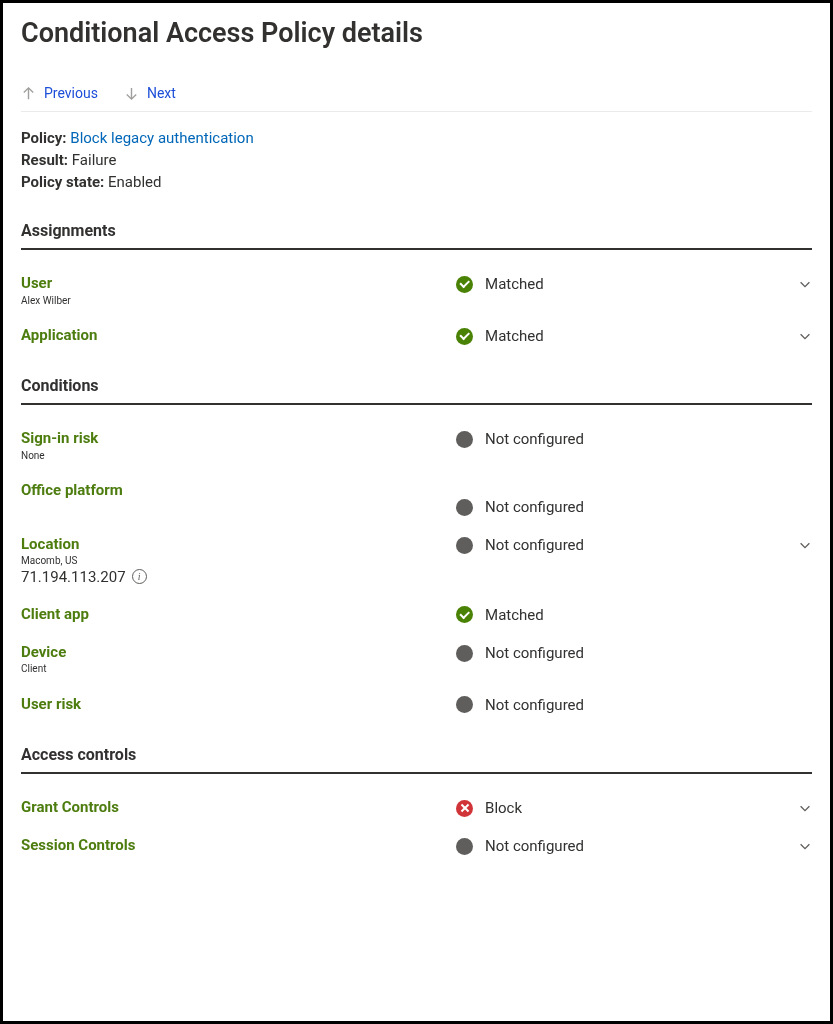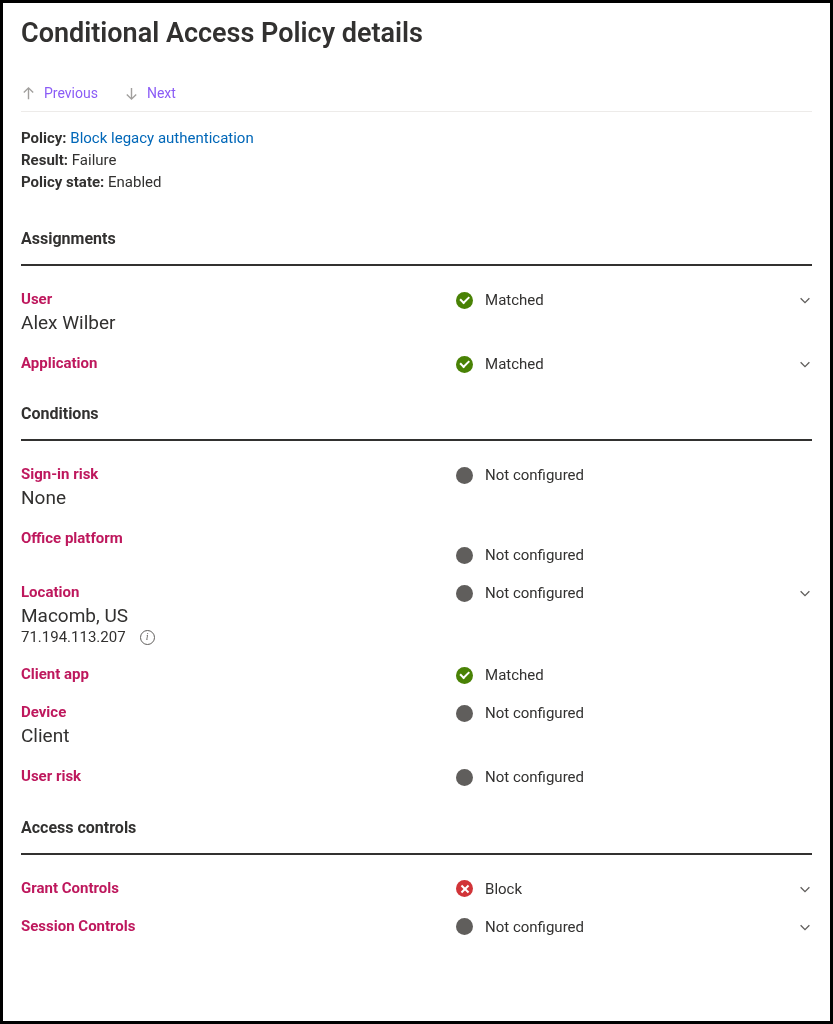--- a/index.html
+++ b/index.html
@@ -16,51 +16,51 @@
   .title {
     font-size: 27px;
     font-weight: 600;
     color: #323130;
     margin: 2px 0 36px 0;
   }
   .nav-row {
     display: flex;
     gap: 26px;
     align-items: center;
-    color: #8b5cf6;
+    color: #1d4ed8;
     font-size: 14px;
     padding-bottom: 10px;
     border-bottom: 1px solid #edebe9;
     margin-bottom: 16px;
   }
   .nav-item { display: inline-flex; align-items: center; gap: 8px; cursor: default; }
   .nav-item svg { width: 15px; height: 15px; stroke: #a19f9d; fill: none; stroke-width: 1.5; }
-  .meta-block { font-size: 15px; line-height: 1.45; margin-bottom: 36px; }
+  .meta-block { font-size: 15px; line-height: 1.45; margin-bottom: 28px; }
   .meta-block .lbl { font-weight: 700; }
   .meta-block a { color: #0067b8; text-decoration: none; }
   .section-head {
     font-size: 16px;
     font-weight: 700;
-    padding-bottom: 16px;
+    padding-bottom: 8px;
     border-bottom: 2px solid #323130;
     margin: 22px 0 14px 0;
   }
   .row {
     display: flex;
     align-items: flex-start;
     padding: 9px 0;
     position: relative;
   }
   .row .left { flex: 0 0 55%; }
   .row .mid { flex: 1; display: flex; align-items: center; gap: 12px; padding-top: 2px; }
   .row .chev { flex: 0 0 28px; display: flex; justify-content: flex-end; align-items: center; padding-top: 4px; }
   .row .chev svg { width: 14px; height: 14px; stroke: #605e5c; fill: none; stroke-width: 1.5; }
-  .field-label { font-size: 15px; font-weight: 700; color: #be185d; line-height: 1.35; }
-  .field-value { font-size: 19px; color: #323130; line-height: 1.35; }
-  .sub-line { font-size: 15px; color: #323130; display: flex; align-items: center; gap: 14px; }
+  .field-label { font-size: 15px; font-weight: 700; color: #4d7c0f; line-height: 1.35; }
+  .field-value { font-size: 10px; color: #323130; line-height: 1.35; }
+  .sub-line { font-size: 15px; color: #323130; display: flex; align-items: center; gap: 6px; }
   .status-text { font-size: 15px; color: #323130; text-align: right; }
   .icon { width: 17px; height: 17px; display: inline-block; flex: 0 0 17px; }
   .icon.ok { background: #498205; border-radius: 50%; position: relative; }
   .icon.ok::after {
     content: ""; position: absolute; left: 4px; top: 4.5px;
     width: 7px; height: 3.5px; border-left: 2px solid #fff; border-bottom: 2px solid #fff;
     transform: rotate(-45deg);
   }
   .icon.dot { background: #605e5c; border-radius: 50%; }
   .icon.err { background: #d13438; border-radius: 50%; position: relative; }

